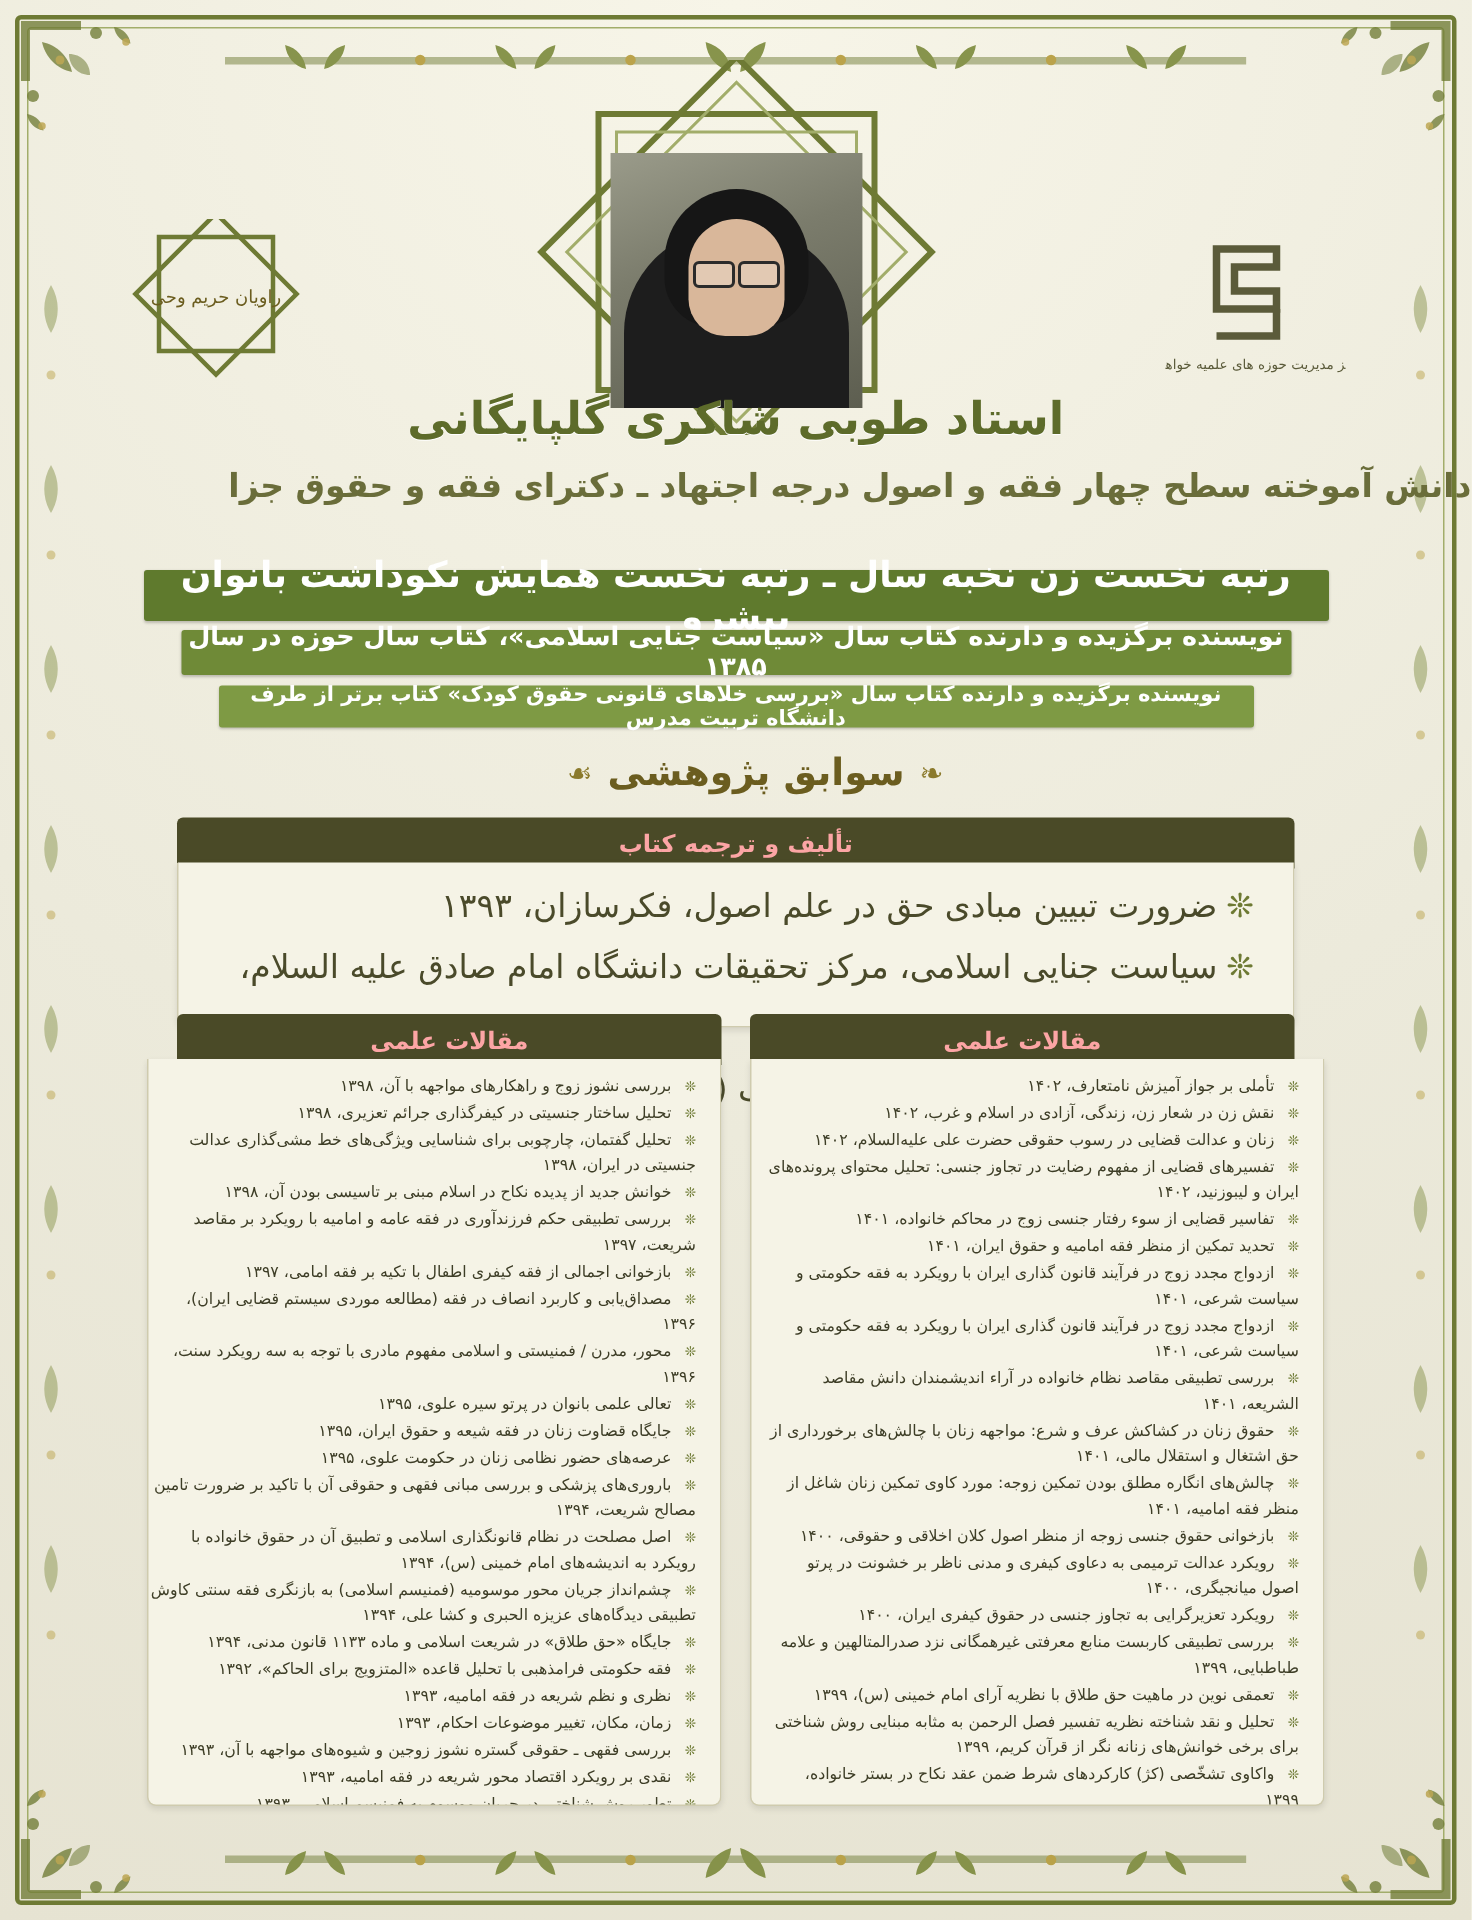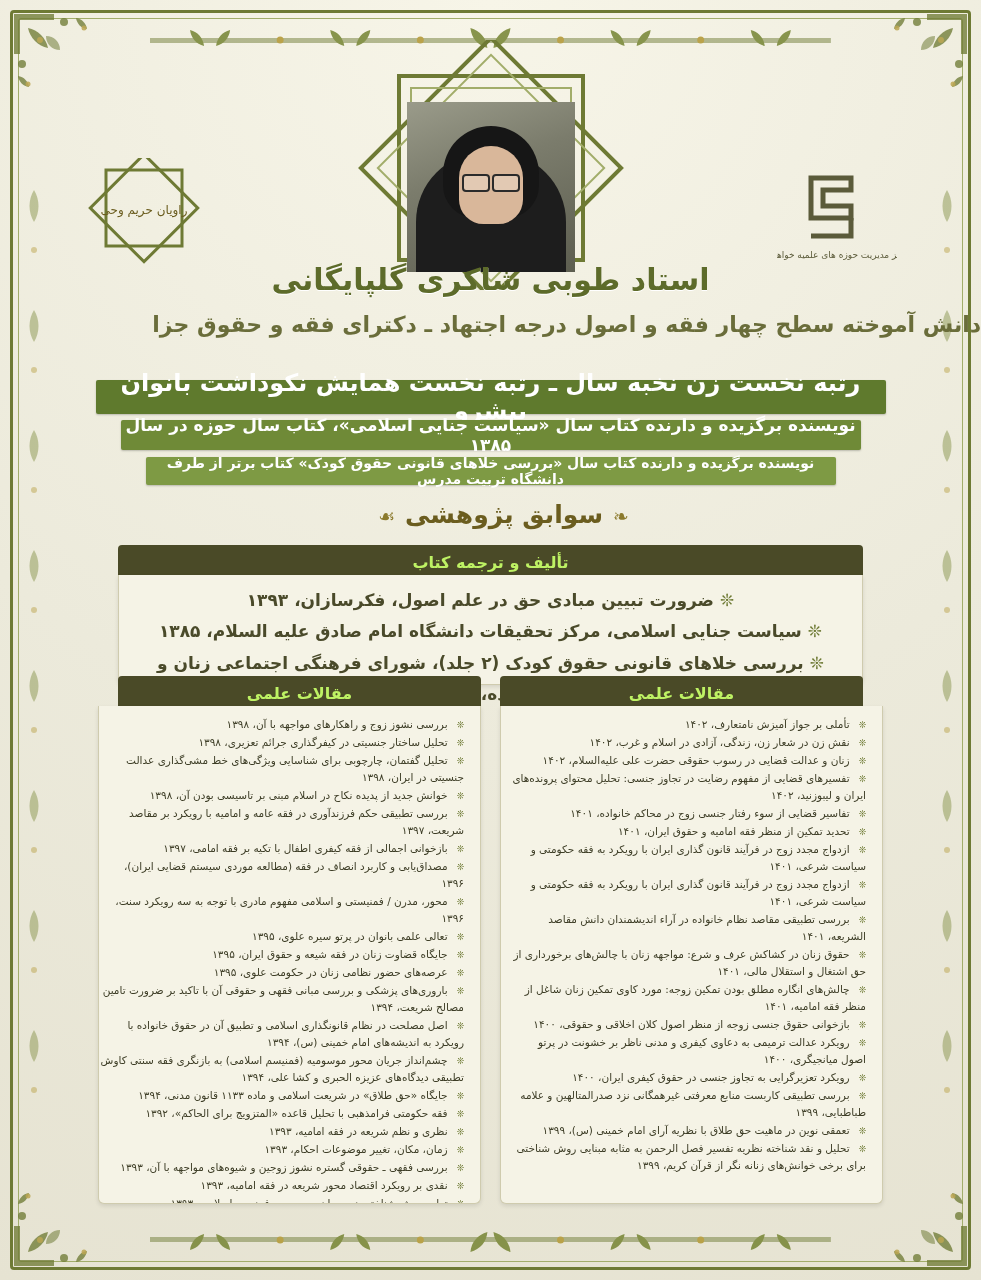--- a/index.html
+++ b/index.html
@@ -82,21 +82,21 @@
   .photo .hood{
     position:absolute;left:50%;top:24px;transform:translateX(-50%);
     width:96px;height:92px;border-radius:50px 50px 34px 34px;
     background:#161616;
   }
   .photo .hood:after{
     content:"";position:absolute;left:50%;top:20px;transform:translateX(-50%);
     width:64px;height:78px;border-radius:34px 34px 26px 26px;background:#d9b79a;
   }
   .logo-left,.logo-right{
-    position:absolute;top:118px;width:120px;height:110px;
+    position:absolute;top:106px;width:120px;height:110px;
   }
   .logo-left{left:24px;}
   .logo-right{right:24px;}
 
   
   .name-title{
     position:absolute;left:0;right:0;top:262px;text-align:center;
     font-size:30px;font-weight:bold;color:#5d6b2a;
     text-shadow:0 1px 0 #fff;
     letter-spacing:0;
@@ -117,33 +117,33 @@
   .ribbon.r3{top:457px;width:690px;height:28px;font-size:14px;background:#7e9a44;}
 
   .section-title{
     position:absolute;left:0;right:0;top:500px;text-align:center;
     font-size:25px;font-weight:bold;color:#6b5d1f;padding-left:26px;
   }
   .section-title .orn{color:#8b7a2c;font-size:19px;vertical-align:middle;padding:0 10px;}
 
   
   .panel-head{
-    position:absolute;height:34px;background:#4a4a27;color:#bef264;
+    position:absolute;height:34px;background:#4a4a27;color:#fca5a5;
     display:flex;align-items:center;justify-content:center;
     font-size:16px;font-weight:bold;border-radius:4px 4px 0 0;
   }
   .panel-body{
     position:absolute;background:#f5f3e6;border:1px solid #cfcbae;border-top:none;
     border-radius:0 0 6px 6px;
   }
   .books-head{left:118px;right:118px;top:545px;}
   .books-body{left:118px;right:118px;top:575px;height:110px;padding:10px 26px 0 26px;box-sizing:border-box;}
   .books-body li{
-    list-style:none;font-size:17px;font-weight:bold;color:#4a4a2a;line-height:1.85;
-    text-align:center;
+    list-style:none;font-size:22px;font-weight:normal;color:#4a4a2a;line-height:1.85;
+    text-align:right;
   }
   .books-body ul{margin:0;padding:0;}
   .bullet{color:#6e7a34;padding-left:6px;}
 
   .col-head-r{left:500px;right:118px;top:676px;}
   .col-head-l{left:118px;right:500px;top:676px;}
   .col-body-r{left:500px;right:98px;top:706px;height:498px;padding:10px 16px 10px 10px;box-sizing:border-box;overflow:hidden;}
   .col-body-l{left:98px;right:500px;top:706px;height:498px;padding:10px 16px 10px 0;box-sizing:border-box;overflow:hidden;}
   .col-body-r ul,.col-body-l ul{margin:0;padding:0;}
   .col-body-r li,.col-body-l li{
@@ -395,20 +395,21 @@
         <li><span class="bullet">❊ </span><span>ازدواج مجدد زوج در فرآیند قانون گذاری ایران با رویکرد به فقه حکومتی و سیاست شرعی، ۱۴۰۱</span></li>
         <li><span class="bullet">❊ </span><span>بررسی تطبیقی مقاصد نظام خانواده در آراء اندیشمندان دانش مقاصد الشریعه، ۱۴۰۱</span></li>
         <li><span class="bullet">❊ </span><span>حقوق زنان در کشاکش عرف و شرع: مواجهه زنان با چالش‌های برخورداری از حق اشتغال و استقلال مالی، ۱۴۰۱</span></li>
         <li><span class="bullet">❊ </span><span>چالش‌های انگاره مطلق بودن تمکین زوجه: مورد کاوی تمکین زنان شاغل از منظر فقه امامیه، ۱۴۰۱</span></li>
         <li><span class="bullet">❊ </span><span>بازخوانی حقوق جنسی زوجه از منظر اصول کلان اخلاقی و حقوقی، ۱۴۰۰</span></li>
         <li><span class="bullet">❊ </span><span>رویکرد عدالت ترمیمی به دعاوی کیفری و مدنی ناظر بر خشونت در پرتو اصول میانجیگری، ۱۴۰۰</span></li>
         <li><span class="bullet">❊ </span><span>رویکرد تعزیرگرایی به تجاوز جنسی در حقوق کیفری ایران، ۱۴۰۰</span></li>
         <li><span class="bullet">❊ </span><span>بررسی تطبیقی کاربست منابع معرفتی غیرهمگانی نزد صدرالمتالهین و علامه طباطبایی، ۱۳۹۹</span></li>
         <li><span class="bullet">❊ </span><span>تعمقی نوین در ماهیت حق طلاق با نظریه آرای امام خمینی (س)، ۱۳۹۹</span></li>
         <li><span class="bullet">❊ </span><span>تحلیل و نقد شناخته نظریه تفسیر فصل الرحمن به مثابه مبنایی روش شناختی برای برخی خوانش‌های زنانه نگر از قرآن کریم، ۱۳۹۹</span></li>
+        <li><span class="bullet">❊ </span><span>واکاوی تشخّصی (کژ) کارکردهای شرط ضمن عقد نکاح در بستر خانواده، ۱۳۹۹</span></li>
       </ul>
   </div>
 
   <div class="panel-head col-head-l">مقالات علمی</div>
   <div class="panel-body col-body-l panel-shadow">
     <ul id="list-left">
         <li><span class="bullet">❊ </span><span>بررسی نشوز زوج و راهکارهای مواجهه با آن، ۱۳۹۸</span></li>
         <li><span class="bullet">❊ </span><span>تحلیل ساختار جنسیتی در کیفرگذاری جرائم تعزیری، ۱۳۹۸</span></li>
         <li><span class="bullet">❊ </span><span>تحلیل گفتمان، چارچوبی برای شناسایی ویژگی‌های خط مشی‌گذاری عدالت جنسیتی در ایران، ۱۳۹۸</span></li>
         <li><span class="bullet">❊ </span><span>خوانش جدید از پدیده نکاح در اسلام مبنی بر تاسیسی بودن آن، ۱۳۹۸</span></li>

